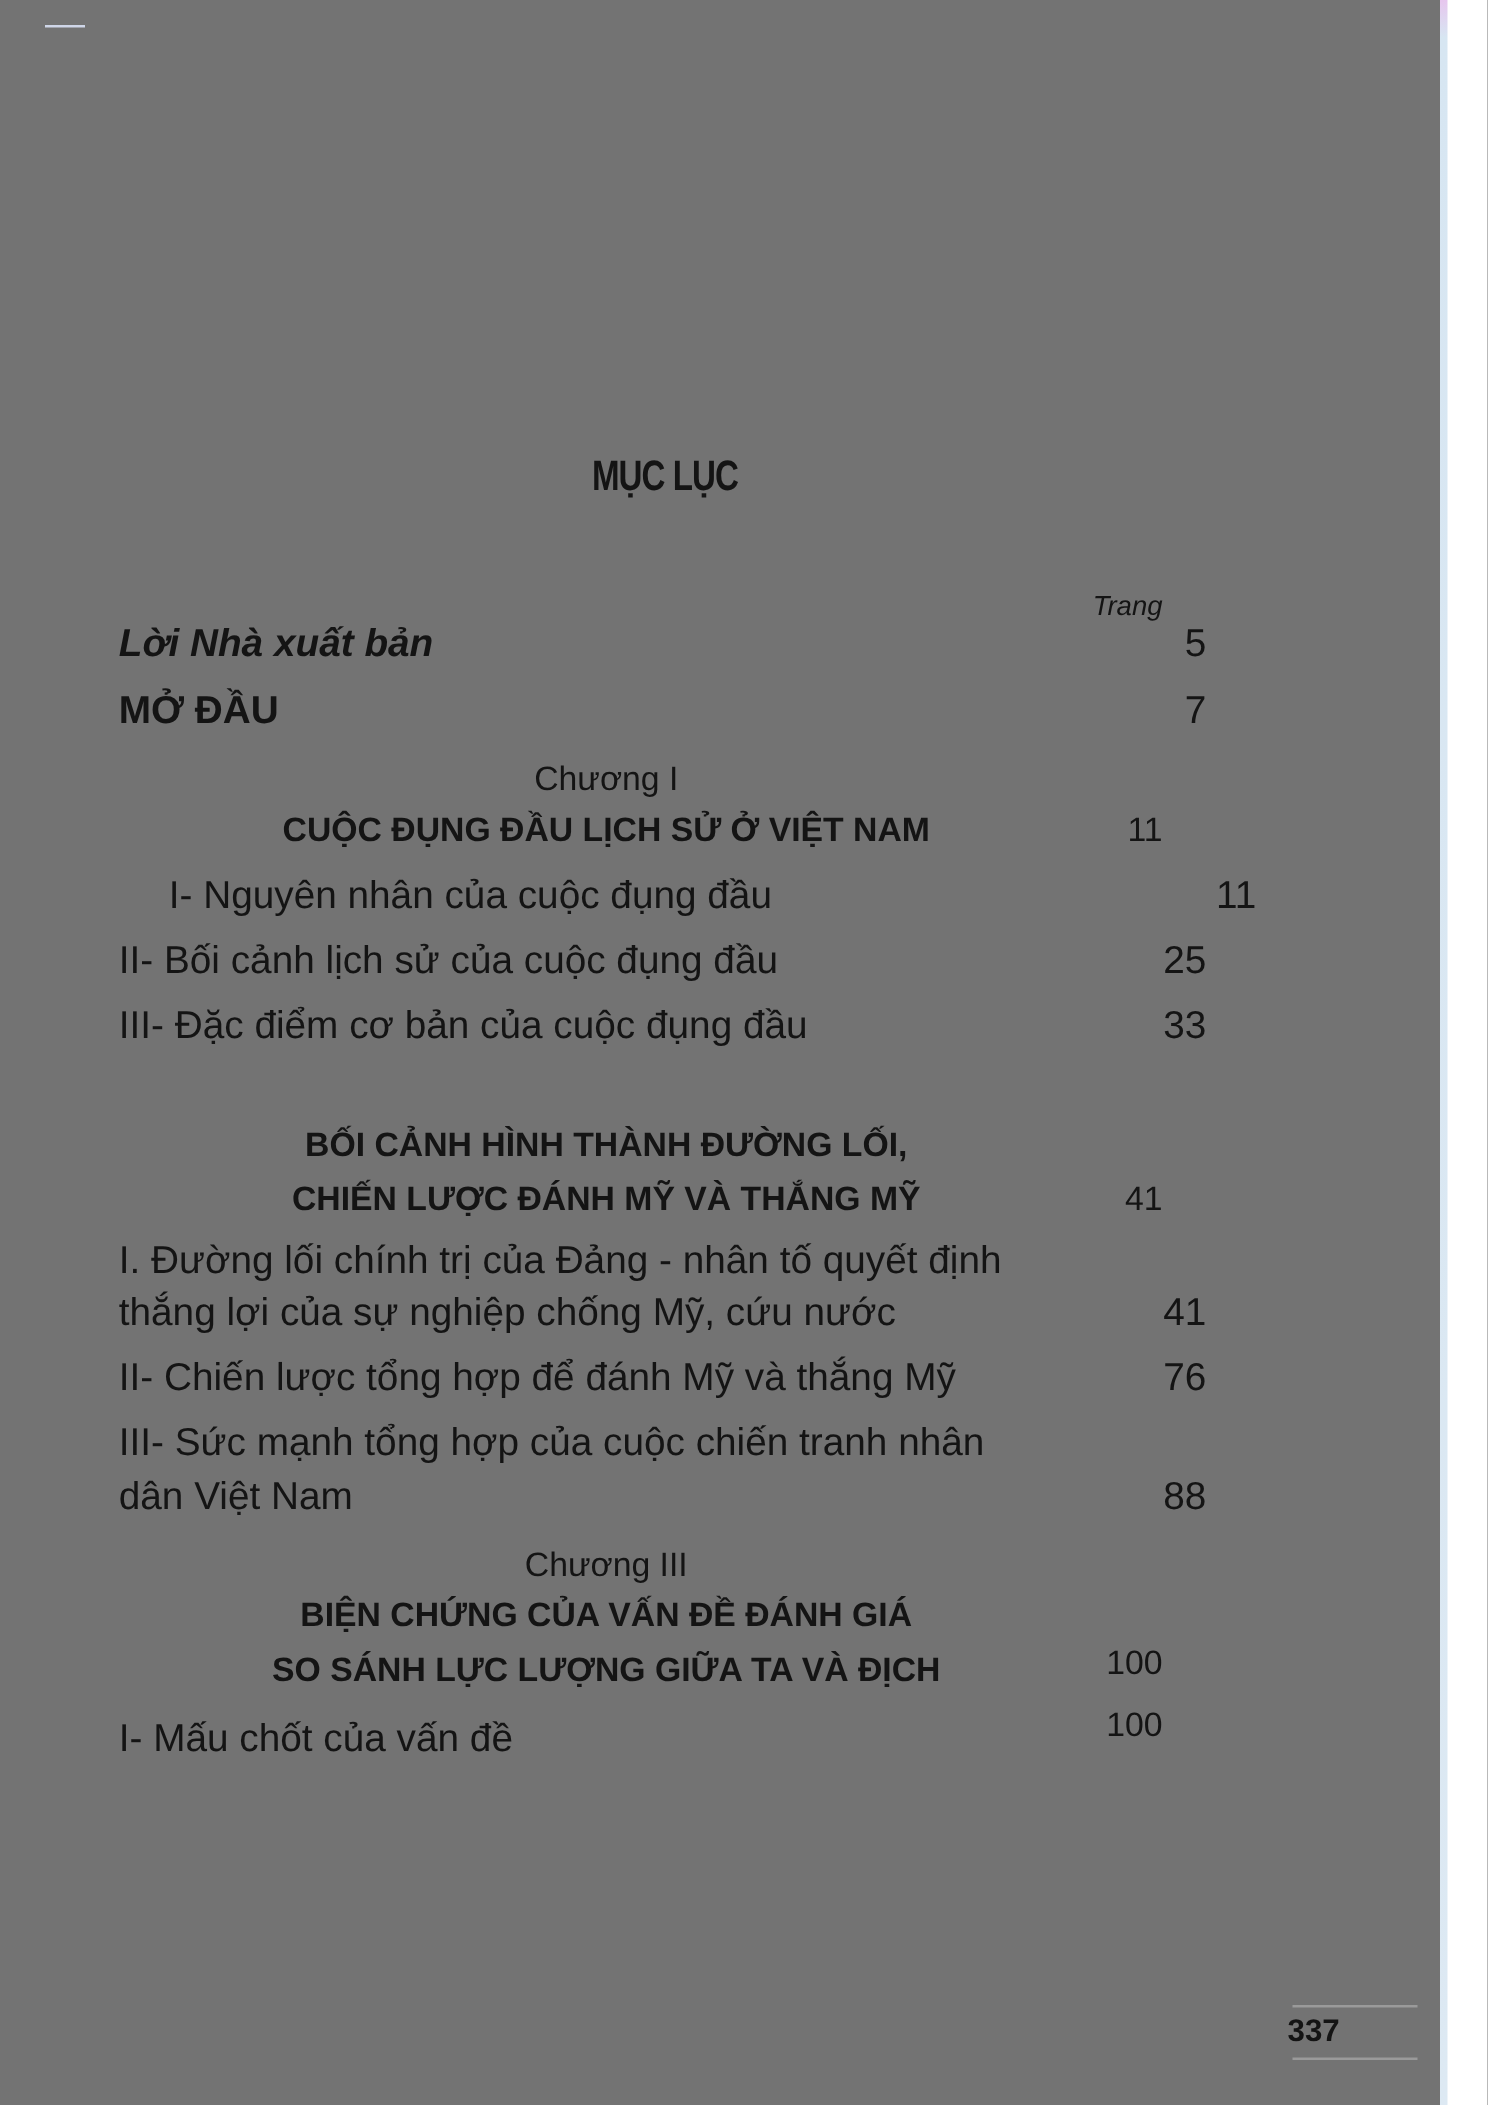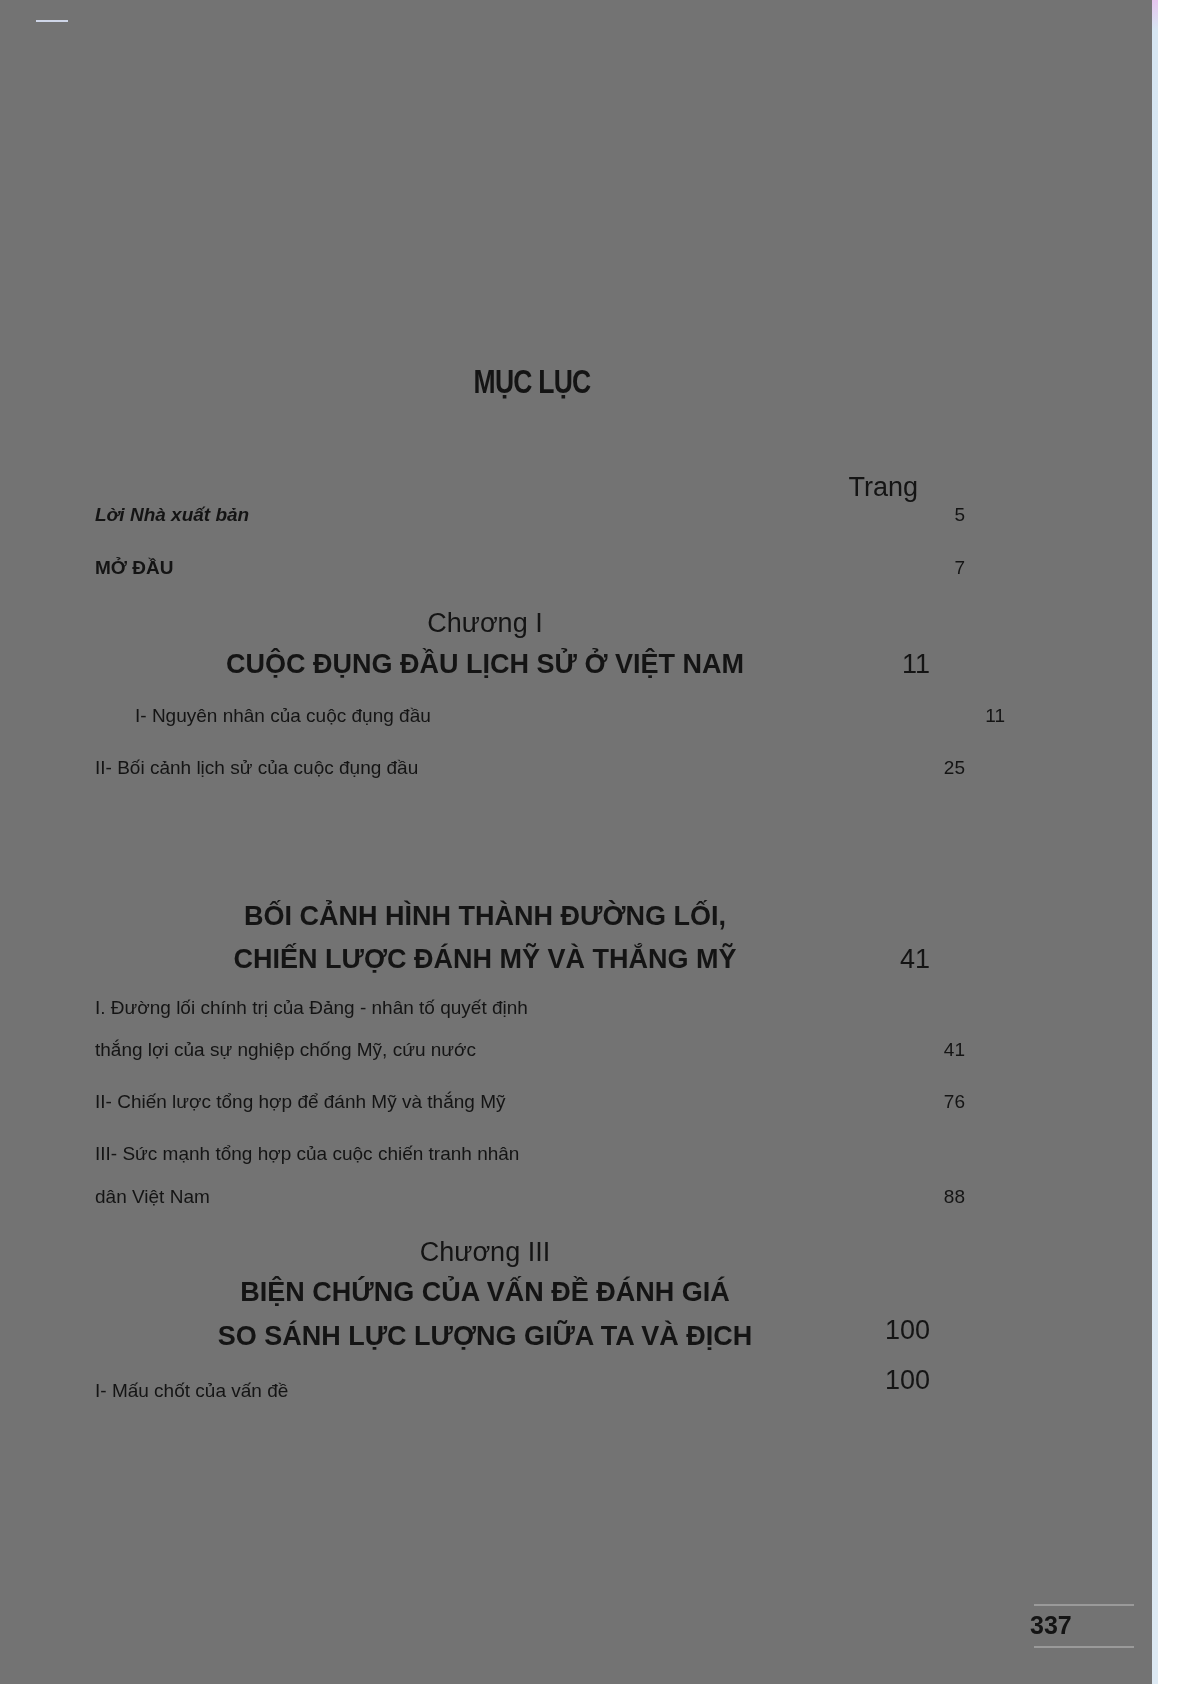--- a/index.html
+++ b/index.html
@@ -19,36 +19,36 @@
   }
   .corner-mark {
     position: absolute; left: 36px; top: 20px; width: 32px; height: 2px; background: #cfd6e8;
   }
   .title {
     position: absolute; left: 0; width: 1064px; top: 362px; text-align: center;
     font-family: "Liberation Sans Narrow", "Liberation Sans", sans-serif;
     font-weight: bold; font-size: 34px; letter-spacing: -1px;
     transform: scaleX(0.78); transform-origin: 532px 0;
   }
-  .row { position: absolute; left: 95px; width: 870px; font-size: 19px; line-height: 46px; text-decoration: underline; }
+  .row { position: absolute; left: 95px; width: 870px; font-size: 31px; line-height: 46px; text-decoration: underline; }
   .row .text { display: inline-block; }
   .row .pg { position: absolute; right: 0; top: 0; text-align: right; }
   .italic { font-style: italic; }
   .bold { font-weight: bold; }
   .chap-label {
     position: absolute; left: 95px; width: 780px; text-align: center;
     font-size: 27px; font-weight: normal; line-height: 40px;
   }
   .chap-title {
     position: absolute; left: 95px; width: 780px; text-align: center;
     font-size: 27px; font-weight: bold; line-height: 44px;
   }
   .chap-pg { position: absolute; right: 225px; font-size: 27px; line-height: 44px; }
   .trang {
-    position: absolute; right: 237px; top: 472px; font-size: 27px; 
+    position: absolute; right: 225px; top: 472px; font-size: 22px; font-style: italic;
   }
   .footer {
     position: absolute; left: 1030px; top: 1584px; width: 108px; text-align: left;
     font-weight: bold; font-size: 25px; margin-top: 20px;
   }
   .footer .rule { height: 2px; background: #9a9a9a; margin: 0 auto; width: 100px; }
   .footer .num { padding: 5px 0 6px 0; }
 </style>
 </head>
 <body>
@@ -72,20 +72,24 @@
   <div class="chap-title" style="top:642px;">CUỘC ĐỤNG ĐẦU LỊCH SỬ Ở VIỆT NAM</div>
   <div class="chap-pg" style="top:642px;">11</div>
 
   <div class="row" style="top:693px;margin-left:40px;">
     <span class="text">I- Nguyên nhân của cuộc đụng đầu</span>
     <span class="pg">11</span>
   </div>
   <div class="row" style="top:745px;">
     <span class="text">II- Bối cảnh lịch sử của cuộc đụng đầu</span>
     <span class="pg">25</span>
+  </div>
+  <div class="row" style="top:797px;">
+    <span class="text">III- Đặc điểm cơ bản của cuộc đụng đầu</span>
+    <span class="pg">33</span>
   </div>
 
   <div class="chap-title" style="top:894px;">BỐI CẢNH HÌNH THÀNH ĐƯỜNG LỐI,</div>
   <div class="chap-title" style="top:937px;">CHIẾN LƯỢC ĐÁNH MỸ VÀ THẮNG MỸ</div>
   <div class="chap-pg" style="top:937px;">41</div>
 
   <div class="row" style="top:985px;">
     <span class="text">I. Đường lối chính trị của Đảng - nhân tố quyết định</span>
   </div>
   <div class="row" style="top:1027px;">

